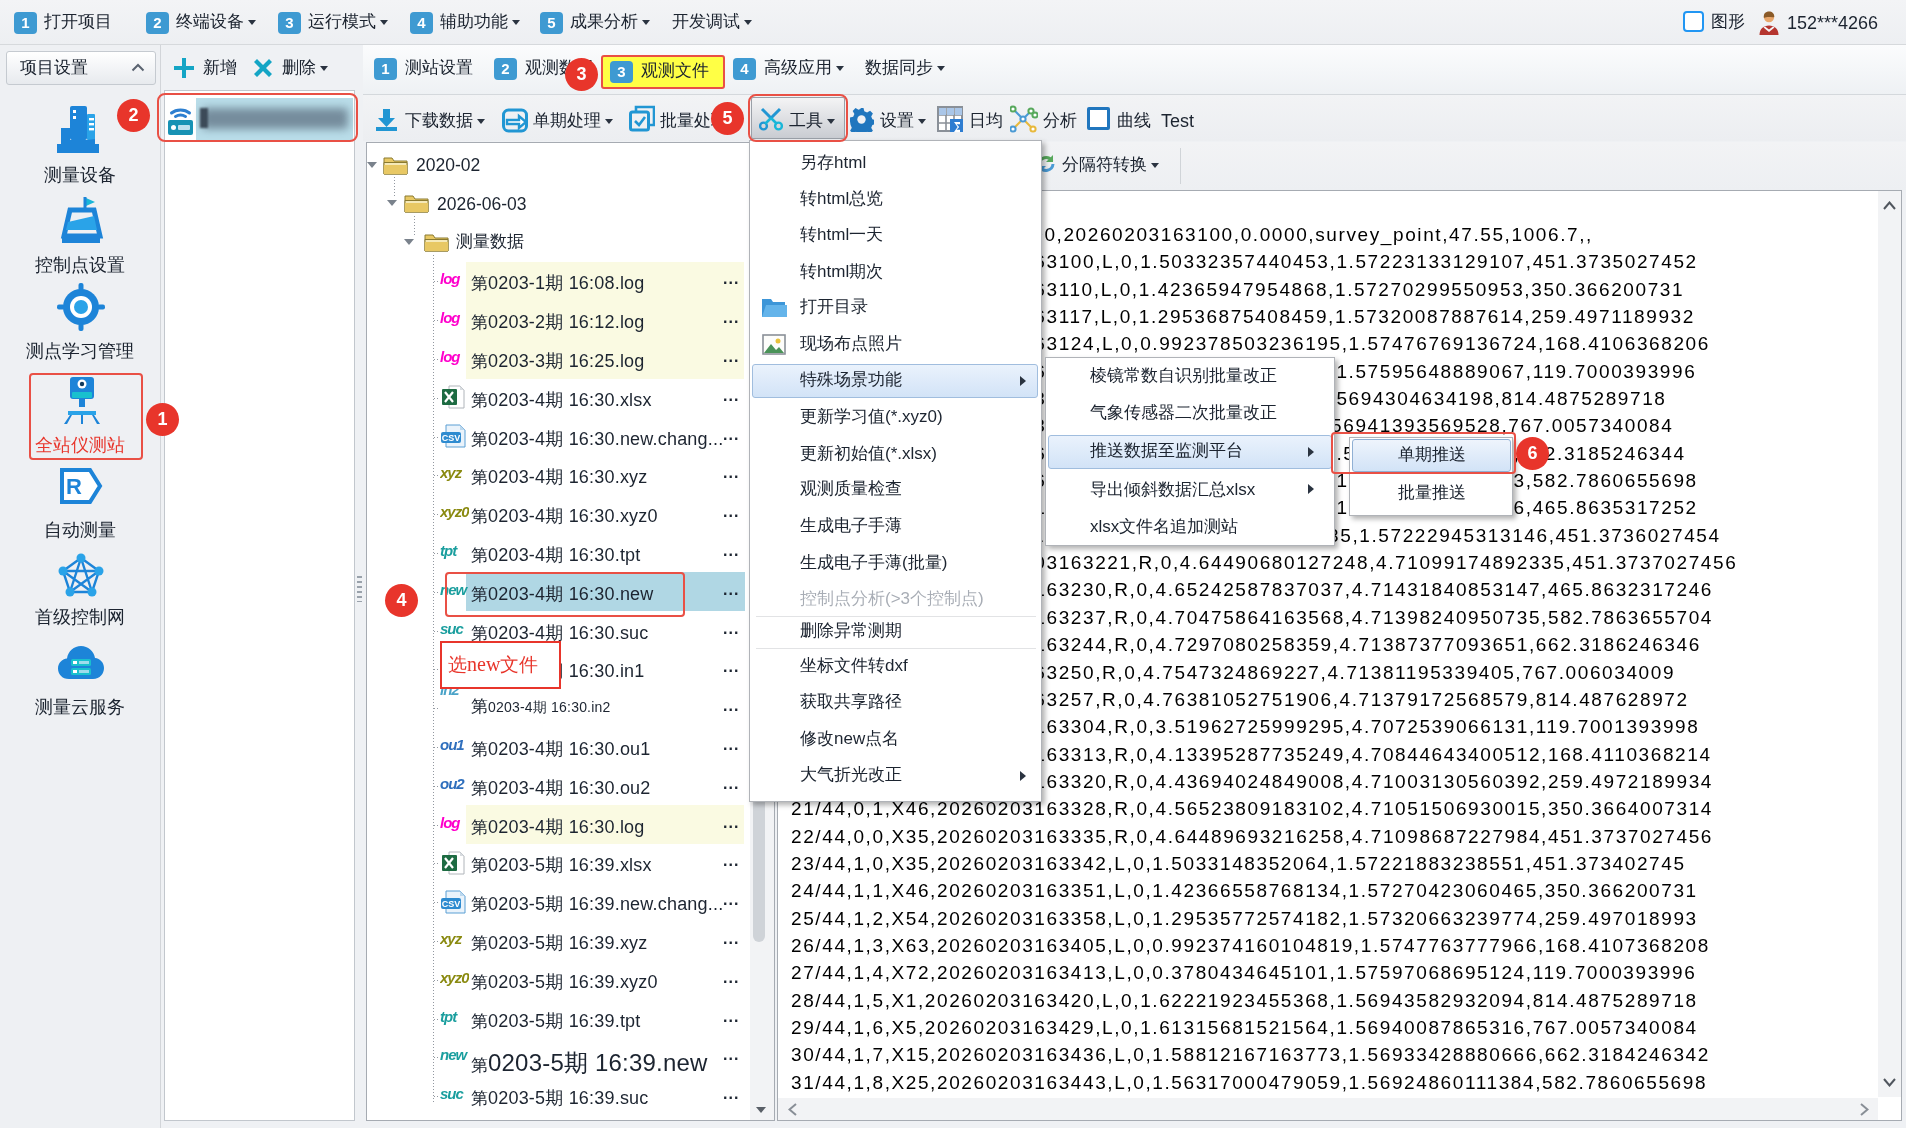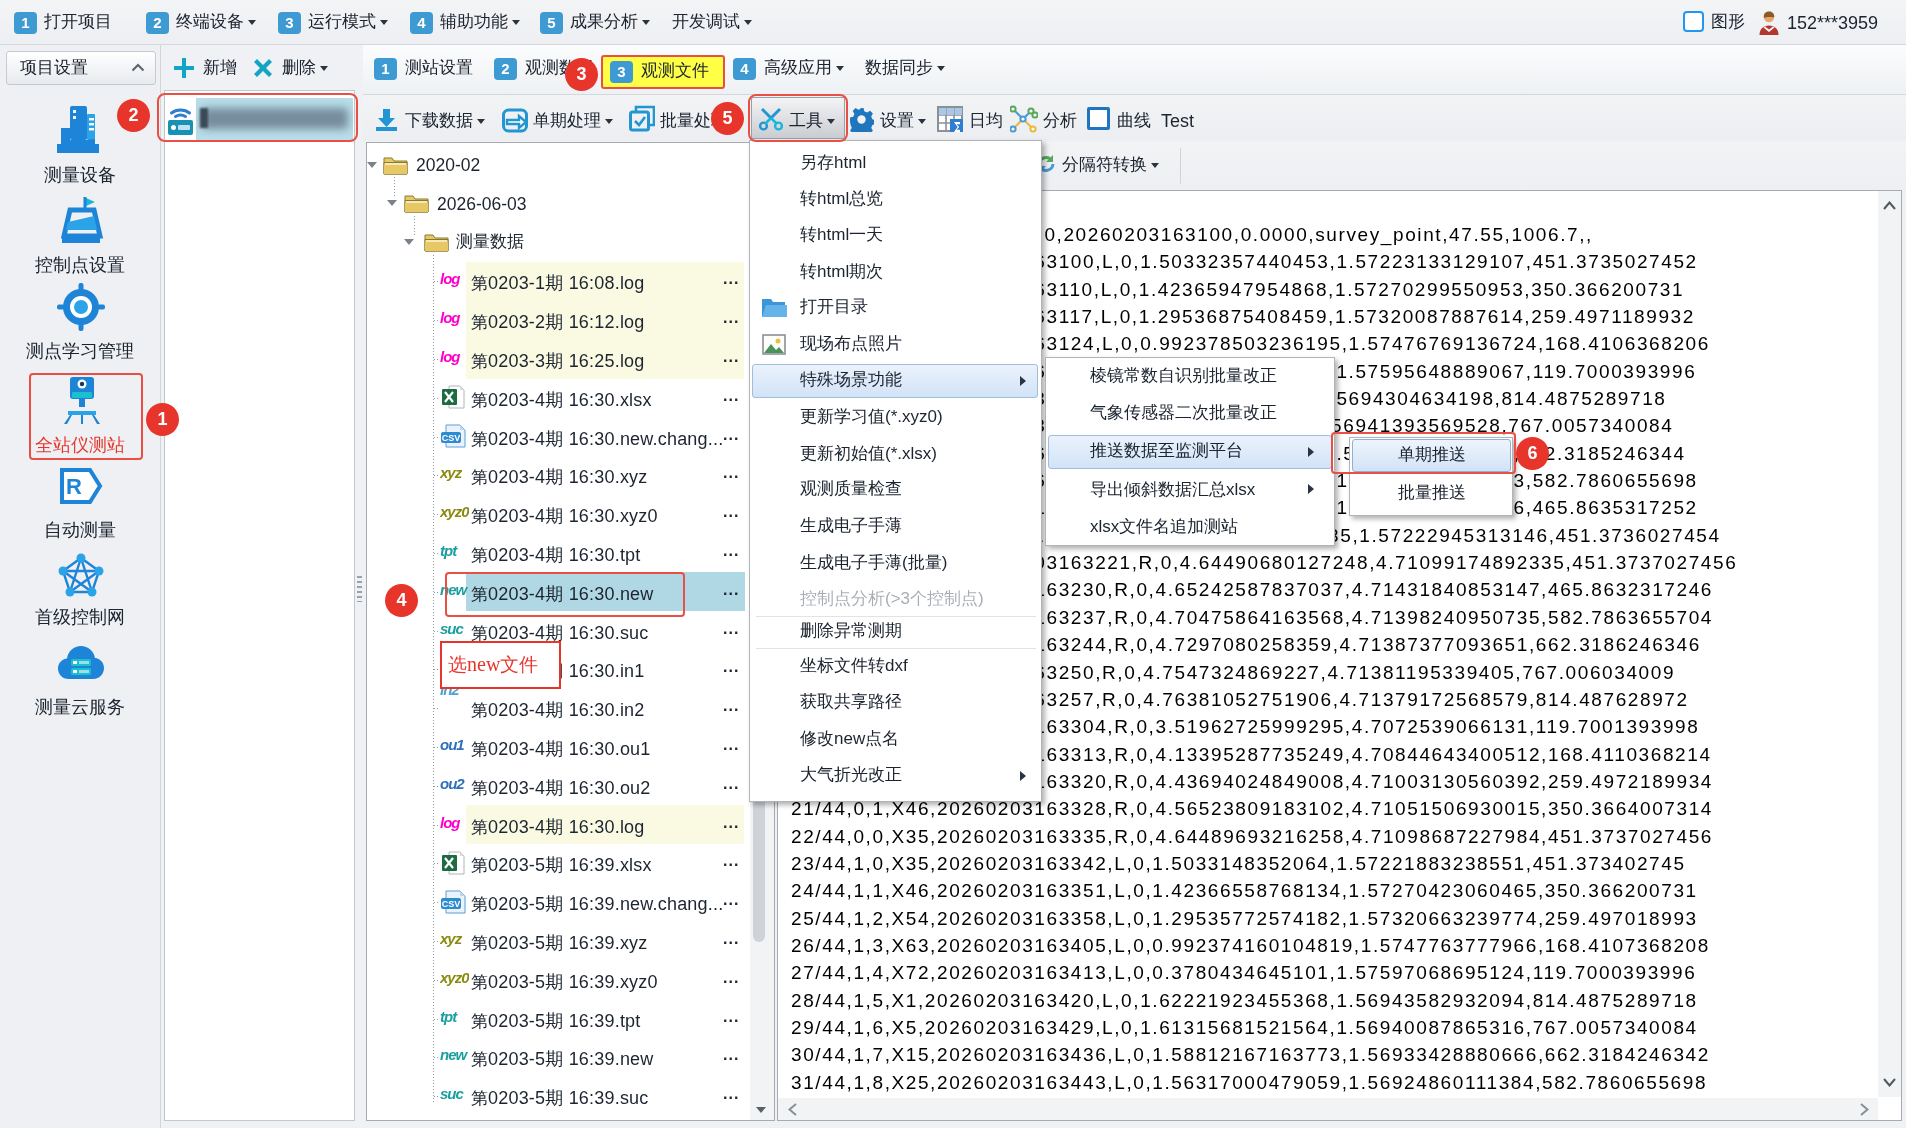--- a/index.html
+++ b/index.html
@@ -75,21 +75,21 @@
         <use href="#c56FE" x="0"></use>
         <use href="#c5F62" x="1024"></use>
       </g>
     </svg></div>
 <svg class="abs" style="left:1756px;top:9px" width="26" height="26" viewBox="0 0 26 26">
 <circle cx="13" cy="8" r="5.2" fill="#e8a66b"></circle>
     <path d="M13 2.5c3 0 5.5 2 5.3 5.5-2.8.6-7-.8-10.4 1C7.2 4.6 9.7 2.5 13 2.5z" fill="#8a5a28"></path>
 <path d="M3.5 26c0-6 4-9.5 9.5-9.5s9.5 3.5 9.5 9.5z" fill="#b5352f"></path>
     <path d="M9 17.5l4 3 4-3 1.5 1-5.5 4.5-5.5-4.5z" fill="#f5f6f8"></path>
   </svg>
-<div class="abs" style="left:1787px;top:13px;font-size:18px">152***3959</div>
+<div class="abs" style="left:1787px;top:13px;font-size:18px">152***4266</div>
 <div class="abs" style="left:0;top:45px;width:161px;height:1083px;background:#eef0f3;border-right:1px solid #d2d5d9"></div>
 <div class="abs" style="left:6px;top:51px;width:150px;height:34px;background:linear-gradient(#ffffff,#e7eaee);border:1px solid #c5cad0;border-radius:3px"></div>
 <div class="abs" style="left:20px;top:59px"><svg width="68" height="19" style="vertical-align:-5px" viewBox="0 0 68 19">
       <g fill="#1c2430" transform="translate(0,14) scale(0.016602,-0.016602)">
         <use href="#c9879" x="0"></use>
         <use href="#c76EE" x="1024"></use>
         <use href="#c8BBE" x="2048"></use>
         <use href="#c7F6E" x="3072"></use>
       </g>
     </svg></div>
@@ -545,21 +545,21 @@
 <div class="abs" style="left:434px;top:669px;width:6px;height:1px;background:repeating-linear-gradient(90deg,#9298a0 0 1px,transparent 1px 3px)"></div>
 <div class="abs" style="left:440px;top:658px;width:29px;font-size:15px;font-weight:bold;font-style:italic;color:#4aa3c8;letter-spacing:-1px;overflow:hidden;white-space:nowrap">in1</div>
 <div class="abs" style="left:471px;top:659px;font-size:18px;letter-spacing:0.2px;white-space:nowrap"><svg width="17" height="19" style="vertical-align:-5px" viewBox="0 0 17 19">
       <g fill="#1c2430" transform="translate(0,14) scale(0.016602,-0.016602)">
         <use href="#c7B2C" x="0"></use>
       </g>
     </svg>0203-4期 16:30.in1</div>
 <div class="abs" style="left:723px;top:658px;font-weight:bold;letter-spacing:1px">...</div>
 <div class="abs" style="left:434px;top:708px;width:6px;height:1px;background:repeating-linear-gradient(90deg,#9298a0 0 1px,transparent 1px 3px)"></div>
 <div class="abs" style="left:440px;top:681px;width:29px;font-size:15px;font-weight:bold;font-style:italic;color:#4aa3c8;letter-spacing:-1px;overflow:hidden;white-space:nowrap">in2</div>
-<div class="abs" style="left:471px;top:698px;font-size:18px;letter-spacing:0.2px;white-space:nowrap"><svg width="17" height="19" style="vertical-align:-5px" viewBox="0 0 17 19">
+<div class="abs" style="left:471px;top:698px;font-size:14px;letter-spacing:0.2px;white-space:nowrap"><svg width="17" height="19" style="vertical-align:-5px" viewBox="0 0 17 19">
       <g fill="#1c2430" transform="translate(0,14) scale(0.016602,-0.016602)">
         <use href="#c7B2C" x="0"></use>
       </g>
     </svg>0203-4期 16:30.in2</div>
 <div class="abs" style="left:723px;top:697px;font-weight:bold;letter-spacing:1px">...</div>
 <div class="abs" style="left:434px;top:747px;width:6px;height:1px;background:repeating-linear-gradient(90deg,#9298a0 0 1px,transparent 1px 3px)"></div>
 <div class="abs" style="left:440px;top:736px;width:29px;font-size:15px;font-weight:bold;font-style:italic;color:#2f6fbd;letter-spacing:-1px;overflow:hidden;white-space:nowrap">ou1</div>
 <div class="abs" style="left:471px;top:737px;font-size:18px;letter-spacing:0.2px;white-space:nowrap"><svg width="17" height="19" style="vertical-align:-5px" viewBox="0 0 17 19">
       <g fill="#1c2430" transform="translate(0,14) scale(0.016602,-0.016602)">
         <use href="#c7B2C" x="0"></use>
@@ -627,21 +627,21 @@
 <div class="abs" style="left:434px;top:1019px;width:6px;height:1px;background:repeating-linear-gradient(90deg,#9298a0 0 1px,transparent 1px 3px)"></div>
 <div class="abs" style="left:440px;top:1008px;width:29px;font-size:15px;font-weight:bold;font-style:italic;color:#1a9e9e;letter-spacing:-1px;overflow:hidden;white-space:nowrap">tpt</div>
 <div class="abs" style="left:471px;top:1009px;font-size:18px;letter-spacing:0.2px;white-space:nowrap"><svg width="17" height="19" style="vertical-align:-5px" viewBox="0 0 17 19">
       <g fill="#1c2430" transform="translate(0,14) scale(0.016602,-0.016602)">
         <use href="#c7B2C" x="0"></use>
       </g>
     </svg>0203-5期 16:39.tpt</div>
 <div class="abs" style="left:723px;top:1008px;font-weight:bold;letter-spacing:1px">...</div>
 <div class="abs" style="left:434px;top:1057px;width:6px;height:1px;background:repeating-linear-gradient(90deg,#9298a0 0 1px,transparent 1px 3px)"></div>
 <div class="abs" style="left:440px;top:1046px;width:29px;font-size:15px;font-weight:bold;font-style:italic;color:#1a9e9e;letter-spacing:-1px;overflow:hidden;white-space:nowrap">new</div>
-<div class="abs" style="left:471px;top:1047px;font-size:18px;letter-spacing:0.2px;white-space:nowrap"><svg width="17" height="19" style="vertical-align:-5px" viewBox="0 0 17 19">
+<div class="abs" style="left:471px;top:1047px;font-size:24px;letter-spacing:0.2px;white-space:nowrap"><svg width="17" height="19" style="vertical-align:-5px" viewBox="0 0 17 19">
       <g fill="#1c2430" transform="translate(0,14) scale(0.016602,-0.016602)">
         <use href="#c7B2C" x="0"></use>
       </g>
     </svg>0203-5期 16:39.new</div>
 <div class="abs" style="left:723px;top:1046px;font-weight:bold;letter-spacing:1px">...</div>
 <div class="abs" style="left:434px;top:1096px;width:6px;height:1px;background:repeating-linear-gradient(90deg,#9298a0 0 1px,transparent 1px 3px)"></div>
 <div class="abs" style="left:440px;top:1085px;width:29px;font-size:15px;font-weight:bold;font-style:italic;color:#1a9e9e;letter-spacing:-1px;overflow:hidden;white-space:nowrap">suc</div>
 <div class="abs" style="left:471px;top:1086px;font-size:18px;letter-spacing:0.2px;white-space:nowrap"><svg width="17" height="19" style="vertical-align:-5px" viewBox="0 0 17 19">
       <g fill="#1c2430" transform="translate(0,14) scale(0.016602,-0.016602)">
         <use href="#c7B2C" x="0"></use>

